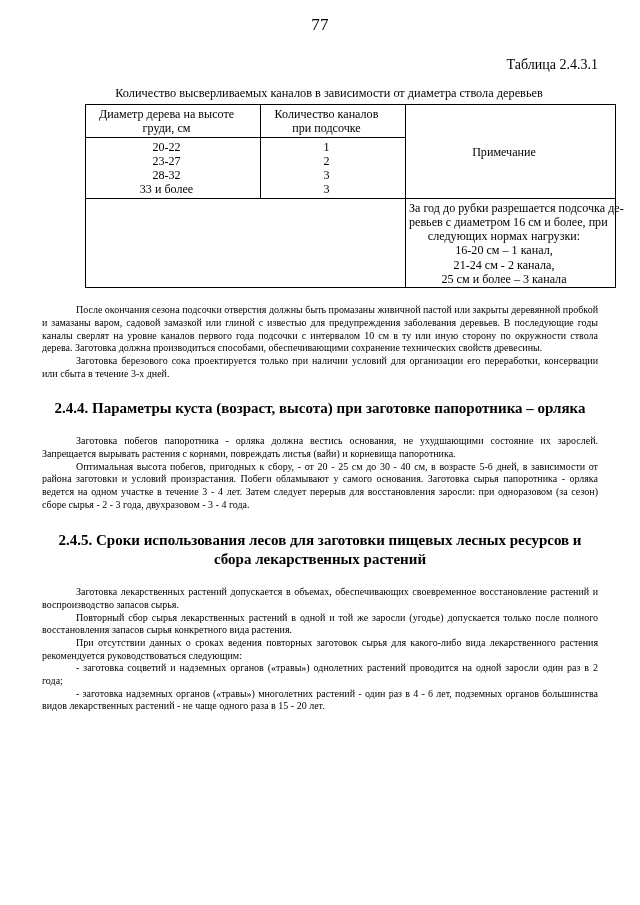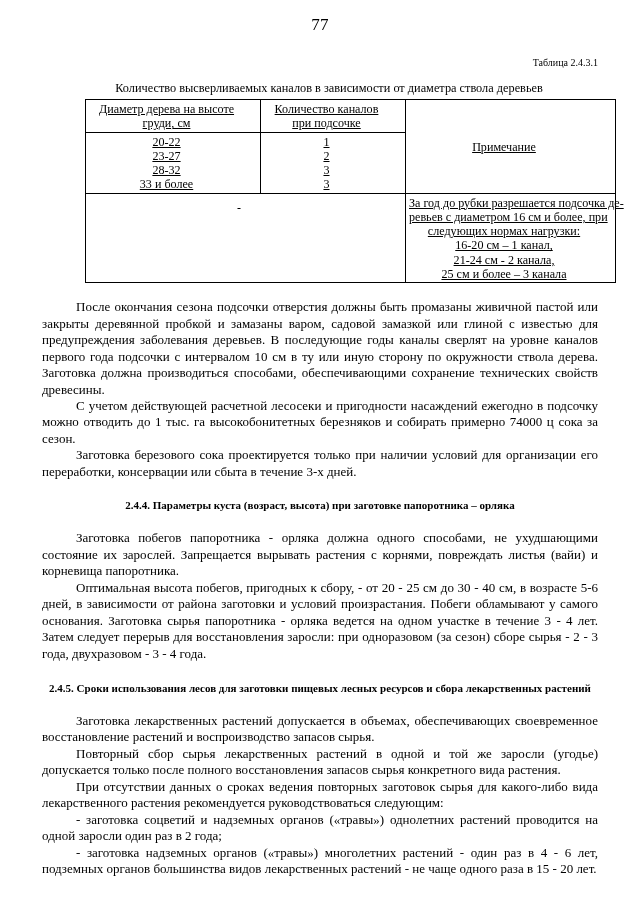--- a/index.html
+++ b/index.html
@@ -23,21 +23,21 @@
   }
   .page-number {
     text-align: center;
     font-size: 17px;
     margin-top: 15px;
     margin-bottom: 0;
     letter-spacing: 0.2px;
   }
   .table-label {
     text-align: right;
-    font-size: 10px;
+    font-size: 14px;
     margin-top: 22px;
     padding-right: 42px;
   }
   .table-caption {
     text-align: center;
     font-size: 12.3px;
     margin-top: 13px;
     padding-left: 38px;
     padding-right: 20px;
   }
@@ -50,21 +50,20 @@
   }
   table.data-table td,
   table.data-table th {
     border: 1px solid #000000;
     font-size: 12.1px;
     font-weight: normal;
     text-align: center;
     vertical-align: top;
     padding: 2px 16px 1px 3px;
     line-height: 1.18;
-    text-decoration: underline;
   }
   table.data-table th.c1 { width: 155px; }
   table.data-table th.c2 { width: 125px; }
   table.data-table th.c3 { width: 190px; vertical-align: middle; }
   .dia-cell, .chan-cell {
     line-height: 1.28;
   }
   .dia-cell div, .chan-cell div {
     padding: 0;
   }
@@ -72,35 +71,35 @@
     text-align: center;
     vertical-align: top;
     line-height: 1.25;
     padding-top: 2px;
   }
   .note-cell .nl {
     display: block;
     white-space: nowrap;
   }
   .body-text {
-    font-size: 13px;
+    font-size: 10px;
     text-align: justify;
     text-justify: inter-word;
     line-height: 1.268;
     margin: 0;
     padding: 0 42px 0 42px;
   }
   .body-text.first {
     margin-top: 16px;
   }
   .indent {
     text-indent: 34px;
   }
   .heading {
-    font-size: 11px;
+    font-size: 15px;
     font-weight: bold;
     text-align: center;
     margin: 0;
     padding: 0 42px;
     line-height: 1.268;
   }
   .heading.h244 { margin-top: 19px; margin-bottom: 17px; }
   .heading.h245 { margin-top: 20px; margin-bottom: 17px; }
 </style>
 </head>
@@ -143,26 +142,25 @@
         <span class="nl">следующих нормах нагрузки:</span>
         <span class="nl">16-20 см – 1 канал,</span>
         <span class="nl">21-24 см - 2 канала,</span>
         <span class="nl">25 см и более – 3 канала</span>
       </td>
     </tr>
   </tbody>
     </table>
 
   <p class="body-text indent first">После окончания сезона подсочки отверстия должны быть промазаны живичной пастой или закрыты деревянной пробкой и замазаны варом, садовой замазкой или глиной с известью для предупреждения заболевания деревьев. В последующие годы каналы сверлят на уровне каналов первого года подсочки с интервалом 10 см в ту или иную сторону по окружности ствола дерева. Заготовка должна производиться способами, обеспечивающими сохранение технических свойств древесины.</p>
-  <p class="body-text indent">С учетом действующей расчетной лесосеки и пригодности насаждений ежегодно в подсочку можно отводить до 1 тыс. га высокобонитетных березняков и собирать примерно 74000 ц сока за сезон.</p>
   <p class="body-text indent">Заготовка березового сока проектируется только при наличии условий для организации его переработки, консервации или сбыта в течение 3-х дней.</p>
 
   <p class="heading h244">2.4.4. Параметры куста (возраст, высота) при заготовке папоротника – орляка</p>
 
-  <p class="body-text indent">Заготовка побегов папоротника - орляка должна одного способами, не ухудшающими состояние их зарослей. Запрещается вырывать растения с корнями, повреждать листья (вайи) и корневища папоротника.</p>
+  <p class="body-text indent">Заготовка побегов папоротника - орляка должна вестись основания, не ухудшающими состояние их зарослей. Запрещается вырывать растения с корнями, повреждать листья (вайи) и корневища папоротника.</p>
   <p class="body-text indent">Оптимальная высота побегов, пригодных к сбору, - от 20 - 25 см до 30 - 40 см, в возрасте 5-6 дней, в зависимости от района заготовки и условий произрастания. Побеги обламывают у самого основания. Заготовка сырья папоротника - орляка ведется на одном участке в течение 3 - 4 лет. Затем следует перерыв для восстановления заросли: при одноразовом (за сезон) сборе сырья - 2 - 3 года, двухразовом - 3 - 4 года.</p>
 
   <p class="heading h245">2.4.5. Сроки использования лесов для заготовки пищевых лесных ресурсов и сбора лекарственных растений</p>
 
   <p class="body-text indent">Заготовка лекарственных растений допускается в объемах, обеспечивающих своевременное восстановление растений и воспроизводство запасов сырья.</p>
   <p class="body-text indent">Повторный сбор сырья лекарственных растений в одной и той же заросли (угодье) допускается только после полного восстановления запасов сырья конкретного вида растения.</p>
   <p class="body-text indent">При отсутствии данных о сроках ведения повторных заготовок сырья для какого-либо вида лекарственного растения рекомендуется руководствоваться следующим:</p>
   <p class="body-text indent">- заготовка соцветий и надземных органов («травы») однолетних растений проводится на одной заросли один раз в 2 года;</p>
   <p class="body-text indent">- заготовка надземных органов («травы») многолетних растений - один раз в 4 - 6 лет, подземных органов большинства видов лекарственных растений - не чаще одного раза в 15 - 20 лет.</p>
 

